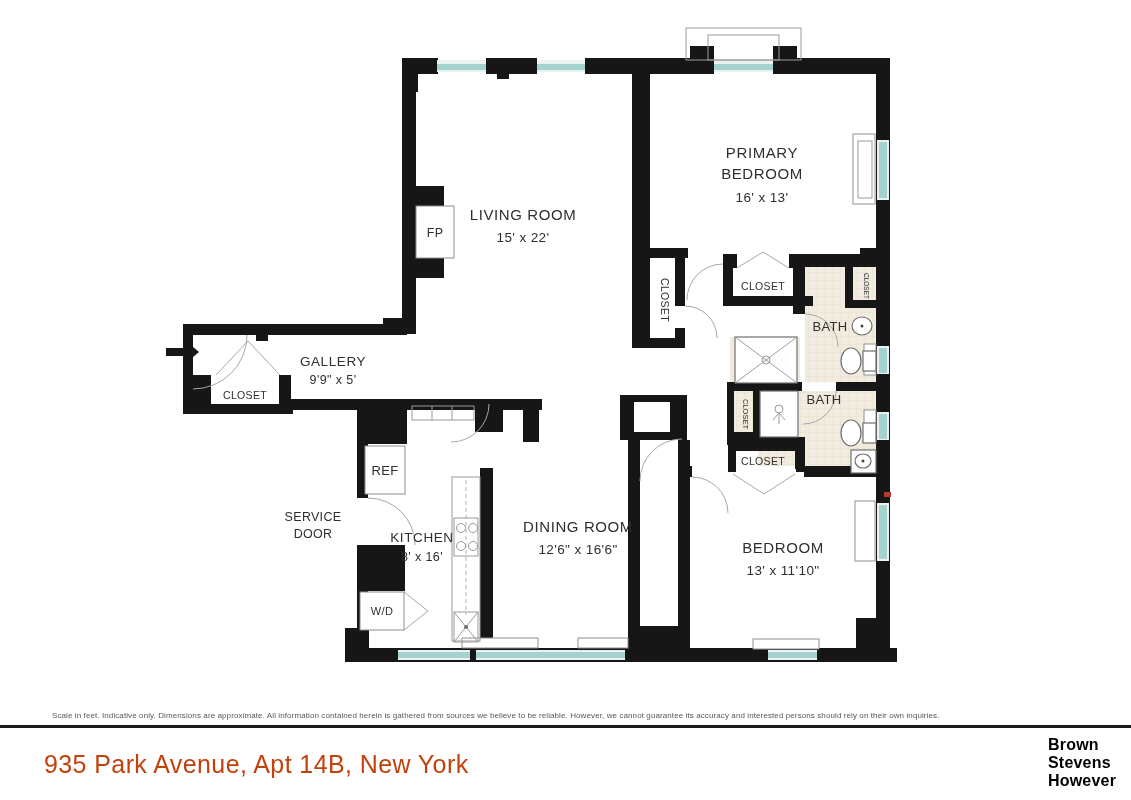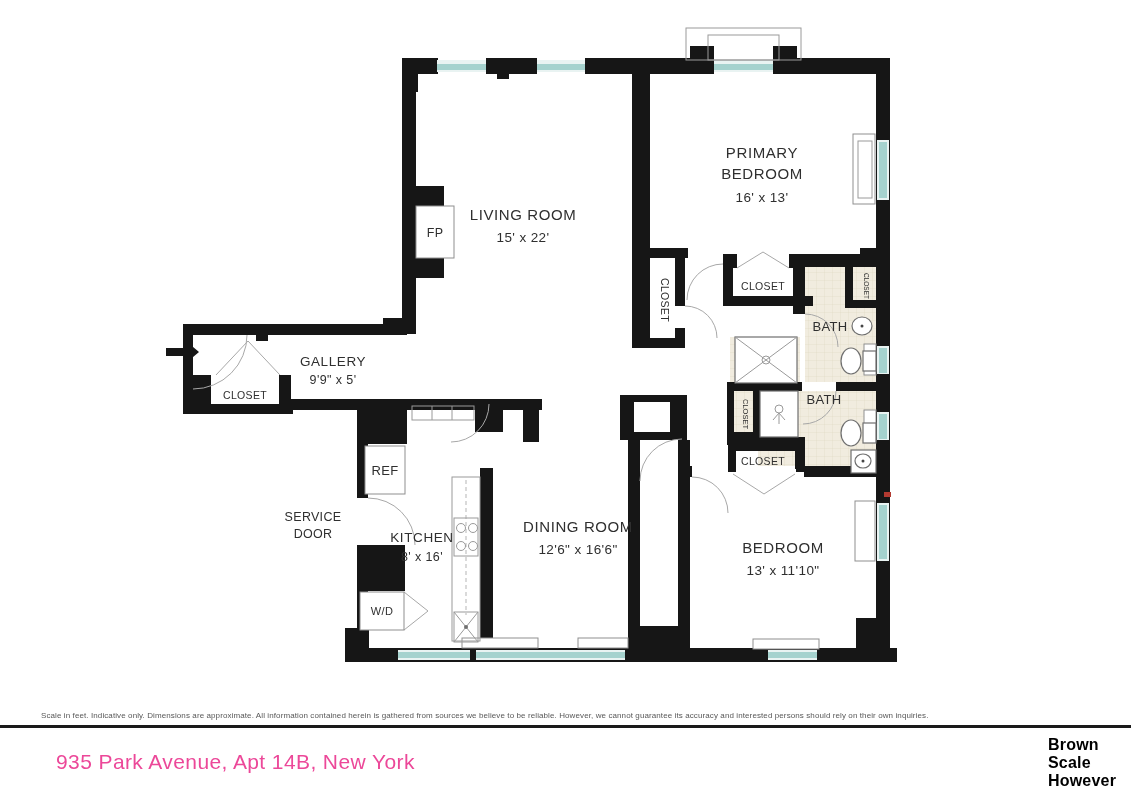--- a/index.html
+++ b/index.html
@@ -15,23 +15,23 @@
   .wall{fill:#161616;}
   .glassf{fill:#e9f3f2;}
   .glass{fill:#a5d2ce;}
   .thin{fill:none;stroke:#9a9a9a;stroke-width:1;}
   .thin2{fill:#ffffff;stroke:#8f8f8f;stroke-width:1;}
   .arc{fill:none;stroke:#a8a8a8;stroke-width:1;}
   .tile{fill:#f1ecdf;}
   .tileln{stroke:#ded5c0;stroke-width:0.6;}
   .fix{fill:#ffffff;stroke:#6f6f6f;stroke-width:1.2;}
   .divider-line{position:absolute;top:725px;left:0;width:1131px;height:3px;background:#1a1a1a;}
-  .disclaimer{position:absolute;top:711px;left:41px;width:1060px;font-size:8px;color:#585858;
+  .disclaimer{position:absolute;top:711px;left:52px;width:1060px;font-size:8px;color:#585858;
               white-space:nowrap;letter-spacing:0.1px;}
-  .address{position:absolute;top:750px;left:56px;font-size:21px;color:#ec4899;letter-spacing:0.4px;}
+  .address{position:absolute;top:750px;left:44px;font-size:25px;color:#c2410c;letter-spacing:0.4px;}
   .logo{position:absolute;top:736px;left:1048px;font-size:16px;font-weight:700;color:#000000;
         line-height:18px;letter-spacing:0.2px;}
 </style>
 </head>
 <body>
 
 <div class="page">
 
 <svg width="1131" height="800" viewBox="0 0 1131 800">
   <defs>
@@ -287,17 +287,17 @@
   </g>
 
   <rect x="634" y="402" width="36" height="30" fill="#ffffff"></rect>
 </svg>
 
 <div class="disclaimer">Scale in feet. Indicative only. Dimensions are approximate. All information contained herein is gathered from sources we believe to be reliable. However, we cannot guarantee its accuracy and interested persons should rely on their own inquiries.</div>
 <div class="divider-line"></div>
 <div class="address">935 Park Avenue, Apt 14B, New York</div>
 <div class="logo">
   <div>Brown</div>
-  <div>Scale</div>
+  <div>Stevens</div>
   <div>However</div>
 </div>
 
 </div>
 
 </body></html>

